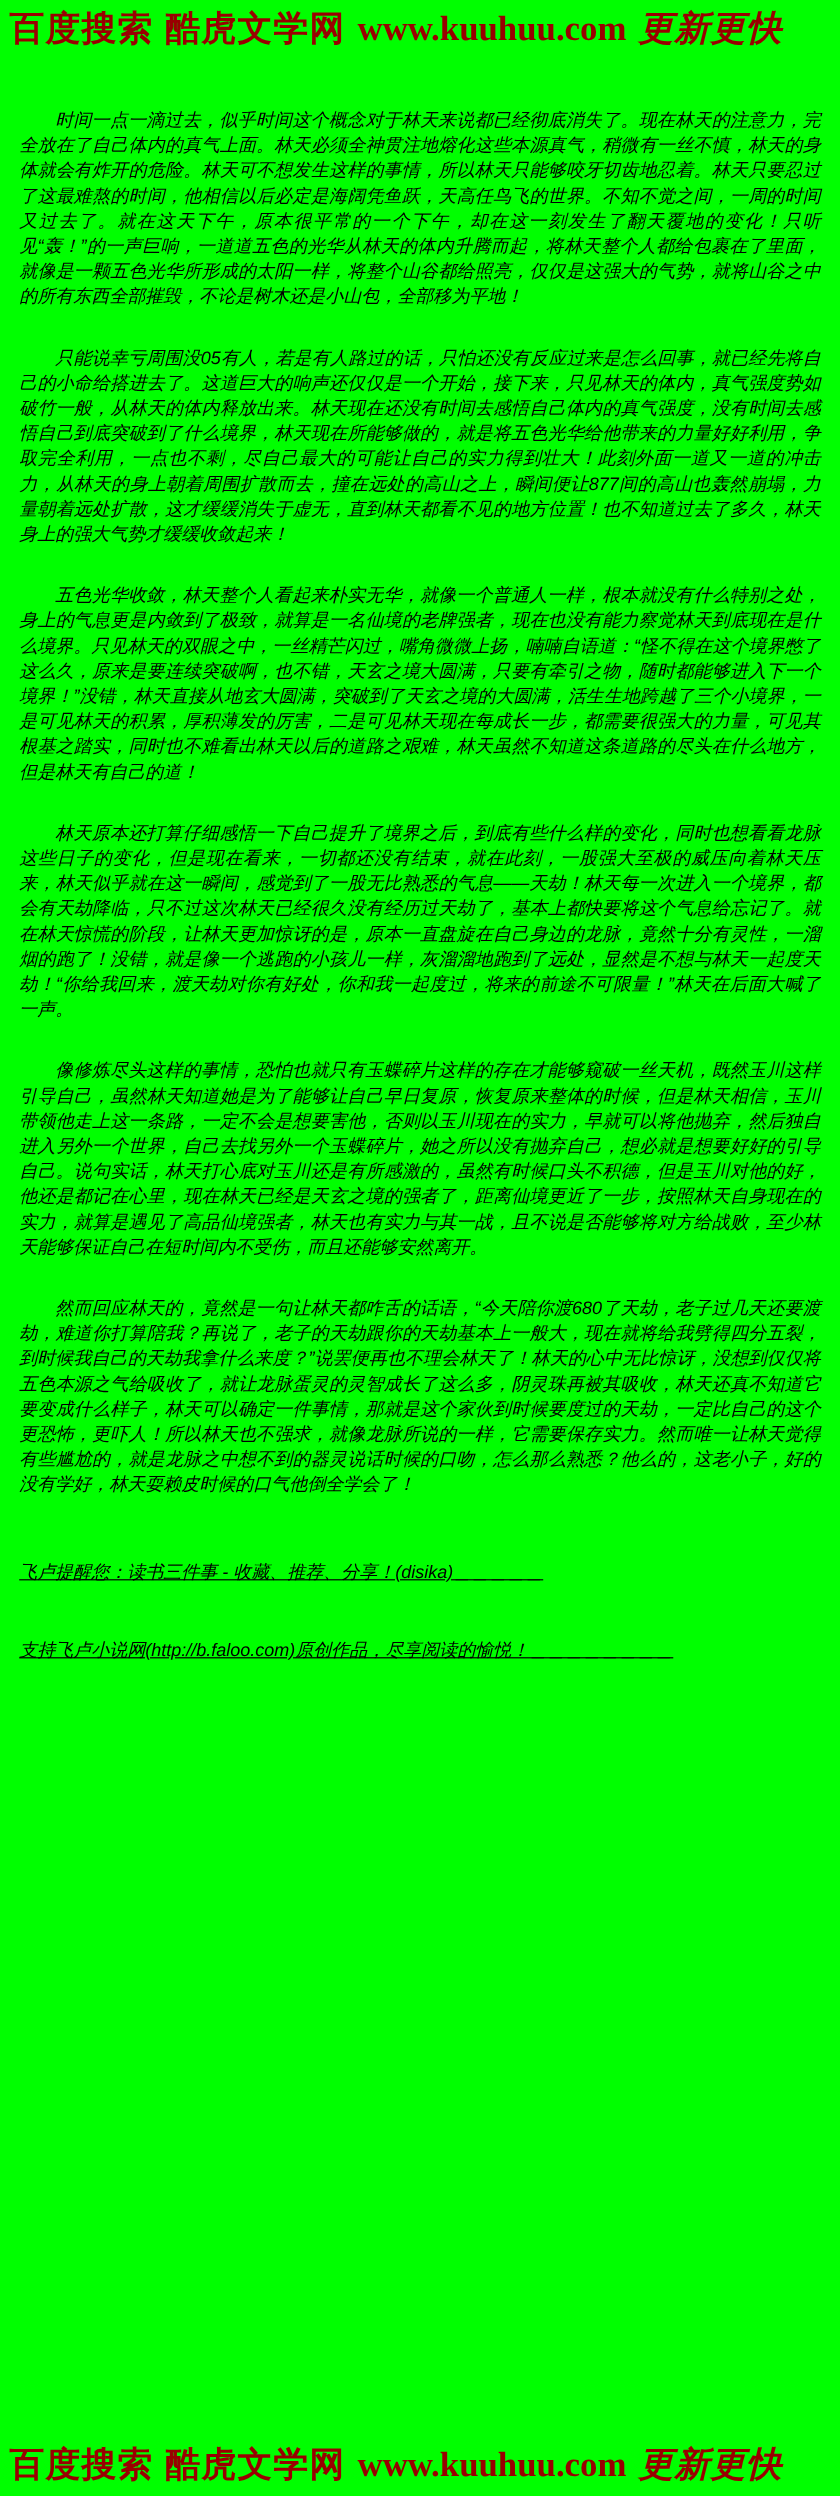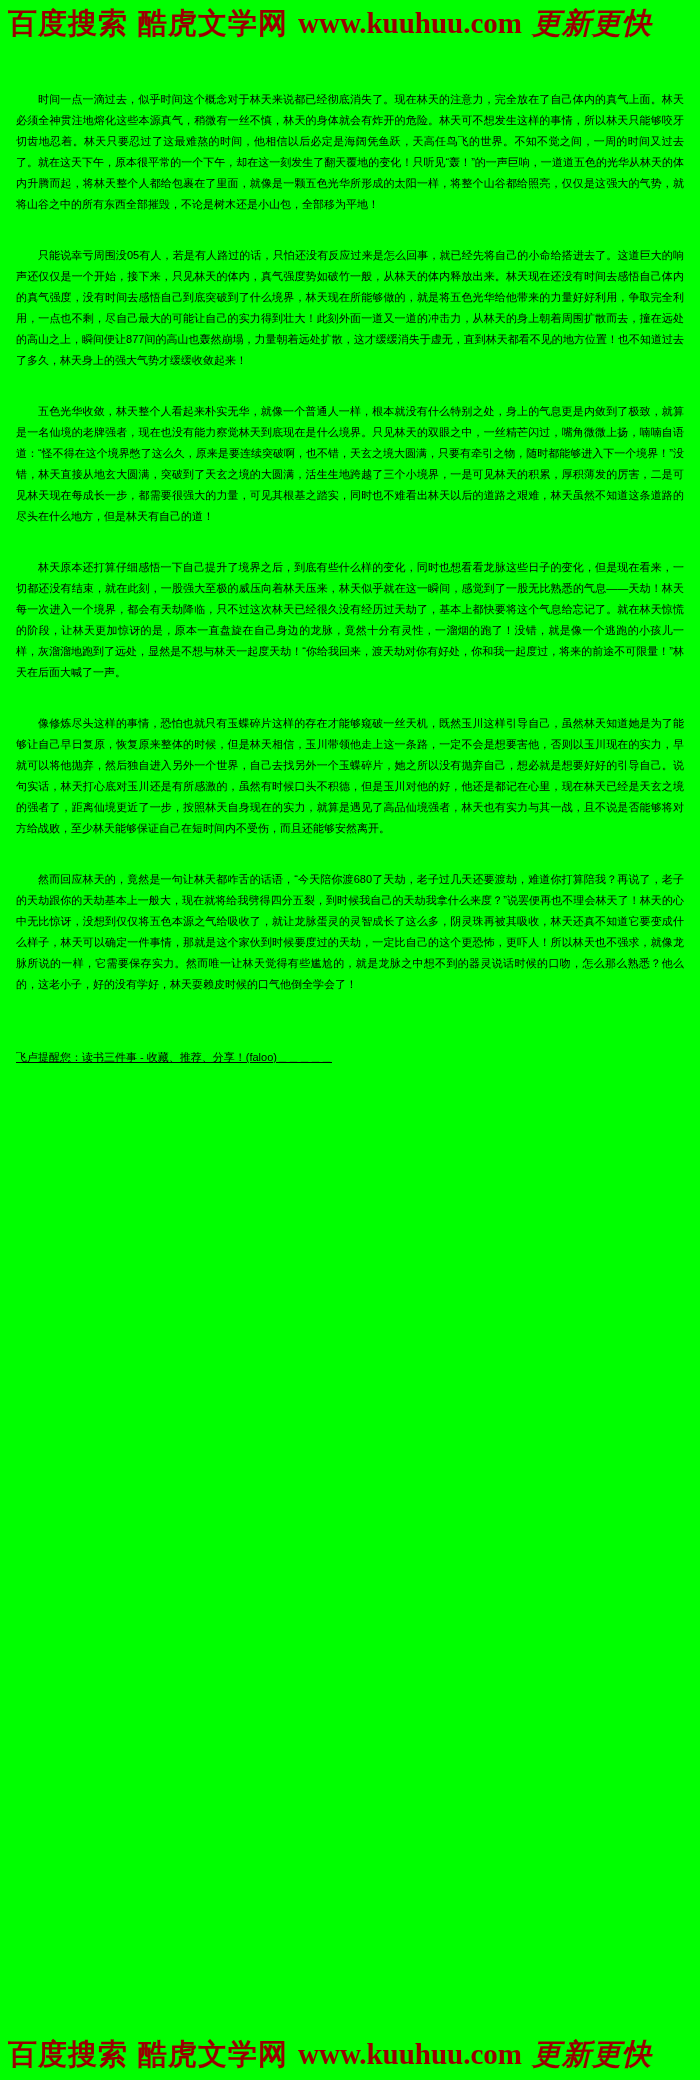--- a/index.html
+++ b/index.html
@@ -33,23 +33,24 @@
     font-family: "Liberation Serif", serif;
     letter-spacing: 0;
   }
   .banner .tagline {
     font-style: italic;
     font-family: "DejaVu Serif", serif;
   }
   .banner.footer { margin-top: auto; padding-bottom: 8px; }
   main {
     padding: 44px 16px 0 16px;
-    font-size: 11px;
+    font-size: 15px;
     line-height: 21px;
     text-align: justify;
+    font-style: italic;
   }
   p.para {
     margin: 0 0 30px 0;
     text-indent: 2em;
   }
   p.para:last-of-type { margin-bottom: 0; }
   .u { text-decoration: underline; }
   p.notice {
     margin: 0 0 44px 0;
     text-indent: 0;
@@ -65,18 +66,19 @@
 </header>
 
 <main>
   <p class="para">时间一点一滴过去，似乎时间这个概念对于林天来说都已经彻底消失了。现在林天的注意力，完全放在了自己体内的真气上面。林天必须全神贯注地熔化这些本源真气，稍微有一丝不慎，林天的身体就会有炸开的危险。林天可不想发生这样的事情，所以林天只能够咬牙切齿地忍着。林天只要忍过了这最难熬的时间，他相信以后必定是海阔凭鱼跃，天高任鸟飞的世界。不知不觉之间，一周的时间又过去了。就在这天下午，原本很平常的一个下午，却在这一刻发生了翻天覆地的变化！只听见“轰！”的一声巨响，一道道五色的光华从林天的体内升腾而起，将林天整个人都给包裹在了里面，就像是一颗五色光华所形成的太阳一样，将整个山谷都给照亮，仅仅是这强大的气势，就将山谷之中的所有东西全部摧毁，不论是树木还是小山包，全部移为平地！</p>
   <p class="para">只能说幸亏周围没05有人，若是有人路过的话，只怕还没有反应过来是怎么回事，就已经先将自己的小命给搭进去了。这道巨大的响声还仅仅是一个开始，接下来，只见林天的体内，真气强度势如破竹一般，从林天的体内释放出来。林天现在还没有时间去感悟自己体内的真气强度，没有时间去感悟自己到底突破到了什么境界，林天现在所能够做的，就是将五色光华给他带来的力量好好利用，争取完全利用，一点也不剩，尽自己最大的可能让自己的实力得到壮大！此刻外面一道又一道的冲击力，从林天的身上朝着周围扩散而去，撞在远处的高山之上，瞬间便让877间的高山也轰然崩塌，力量朝着远处扩散，这才缓缓消失于虚无，直到林天都看不见的地方位置！也不知道过去了多久，林天身上的强大气势才缓缓收敛起来！</p>
   <p class="para">五色光华收敛，林天整个人看起来朴实无华，就像一个普通人一样，根本就没有什么特别之处，身上的气息更是内敛到了极致，就算是一名仙境的老牌强者，现在也没有能力察觉林天到底现在是什么境界。只见林天的双眼之中，一丝精芒闪过，嘴角微微上扬，喃喃自语道：“怪不得在这个境界憋了这么久，原来是要连续突破啊，也不错，天玄之境大圆满，只要有牵引之物，随时都能够进入下一个境界！”没错，林天直接从地玄大圆满，突破到了天玄之境的大圆满，活生生地跨越了三个小境界，一是可见林天的积累，厚积薄发的厉害，二是可见林天现在每成长一步，都需要很强大的力量，可见其根基之踏实，同时也不难看出林天以后的道路之艰难，林天虽然不知道这条道路的尽头在什么地方，但是林天有自己的道！</p>
   <p class="para">林天原本还打算仔细感悟一下自己提升了境界之后，到底有些什么样的变化，同时也想看看龙脉这些日子的变化，但是现在看来，一切都还没有结束，就在此刻，一股强大至极的威压向着林天压来，林天似乎就在这一瞬间，感觉到了一股无比熟悉的气息——天劫！林天每一次进入一个境界，都会有天劫降临，只不过这次林天已经很久没有经历过天劫了，基本上都快要将这个气息给忘记了。就在林天惊慌的阶段，让林天更加惊讶的是，原本一直盘旋在自己身边的龙脉，竟然十分有灵性，一溜烟的跑了！没错，就是像一个逃跑的小孩儿一样，灰溜溜地跑到了远处，显然是不想与林天一起度天劫！“你给我回来，渡天劫对你有好处，你和我一起度过，将来的前途不可限量！”林天在后面大喊了一声。</p>
   <p class="para">像修炼尽头这样的事情，恐怕也就只有玉蝶碎片这样的存在才能够窥破一丝天机，既然玉川这样引导自己，虽然林天知道她是为了能够让自己早日复原，恢复原来整体的时候，但是林天相信，玉川带领他走上这一条路，一定不会是想要害他，否则以玉川现在的实力，早就可以将他抛弃，然后独自进入另外一个世界，自己去找另外一个玉蝶碎片，她之所以没有抛弃自己，想必就是想要好好的引导自己。说句实话，林天打心底对玉川还是有所感激的，虽然有时候口头不积德，但是玉川对他的好，他还是都记在心里，现在林天已经是天玄之境的强者了，距离仙境更近了一步，按照林天自身现在的实力，就算是遇见了高品仙境强者，林天也有实力与其一战，且不说是否能够将对方给战败，至少林天能够保证自己在短时间内不受伤，而且还能够安然离开。</p>
   <p class="para">然而回应林天的，竟然是一句让林天都咋舌的话语，“今天陪你渡680了天劫，老子过几天还要渡劫，难道你打算陪我？再说了，老子的天劫跟你的天劫基本上一般大，现在就将给我劈得四分五裂，到时候我自己的天劫我拿什么来度？”说罢便再也不理会林天了！林天的心中无比惊讶，没想到仅仅将五色本源之气给吸收了，就让龙脉蛋灵的灵智成长了这么多，阴灵珠再被其吸收，林天还真不知道它要变成什么样子，林天可以确定一件事情，那就是这个家伙到时候要度过的天劫，一定比自己的这个更恐怖，更吓人！所以林天也不强求，就像龙脉所说的一样，它需要保存实力。然而唯一让林天觉得有些尴尬的，就是龙脉之中想不到的器灵说话时候的口吻，怎么那么熟悉？他么的，这老小子，好的没有学好，林天耍赖皮时候的口气他倒全学会了！</p>
 
-  <p class="notice first">飞卢提醒您：读书三件事 - 收藏、推荐、分享！(faloo)＿＿＿＿＿</p>
+  <p class="notice first">飞卢提醒您：读书三件事 - 收藏、推荐、分享！(disika)＿＿＿＿＿</p>
+  <p class="notice">支持飞卢小说网(http://b.faloo.com)原创作品，尽享阅读的愉悦！＿＿＿＿＿＿＿＿</p>
 </main>
 
 <footer class="banner footer">
   <span class="seg">百度搜索</span><span class="seg">酷虎文学网</span><span class="seg site-url">www.kuuhuu.com</span><span class="tagline">更新更快</span>
 </footer>
 
 </body></html>

